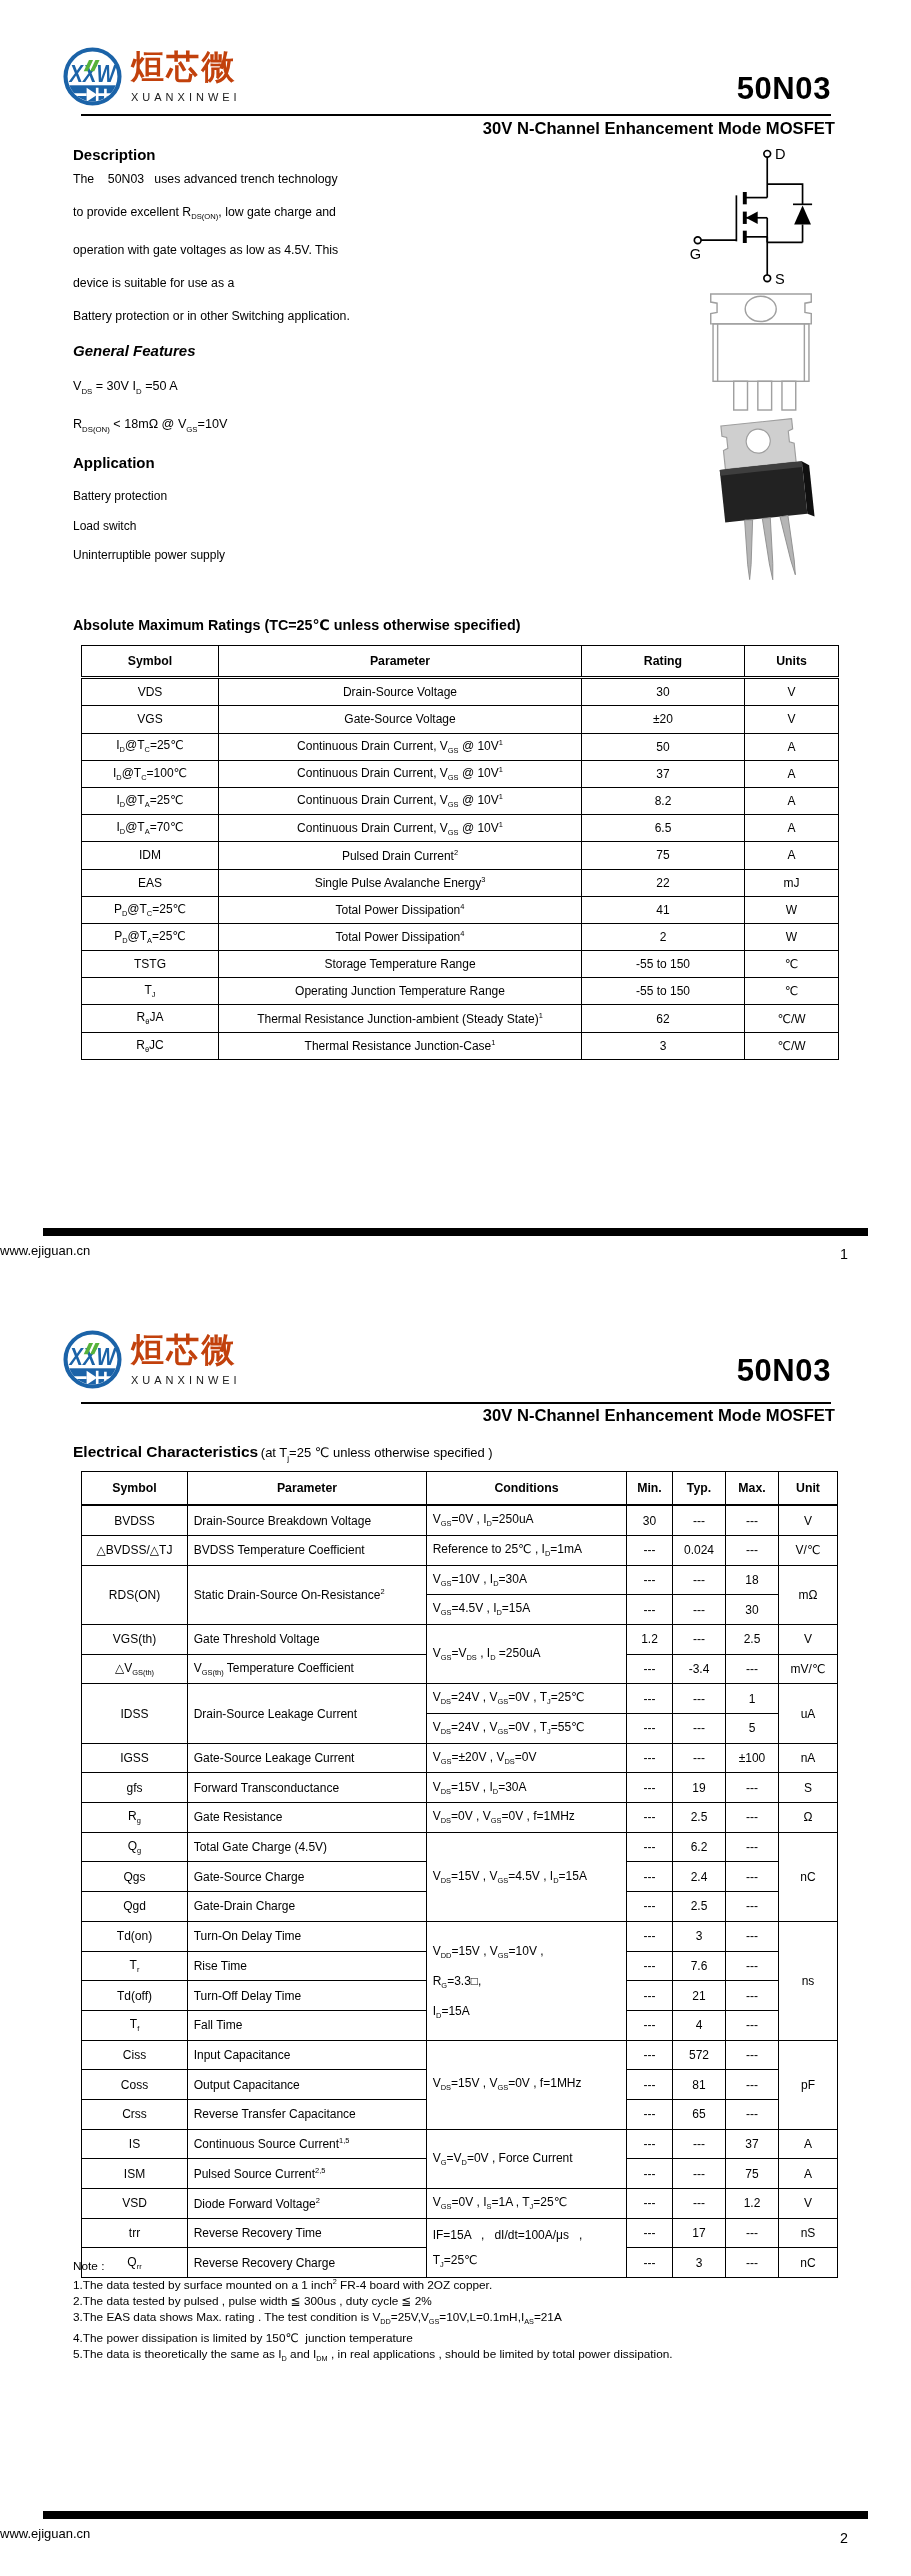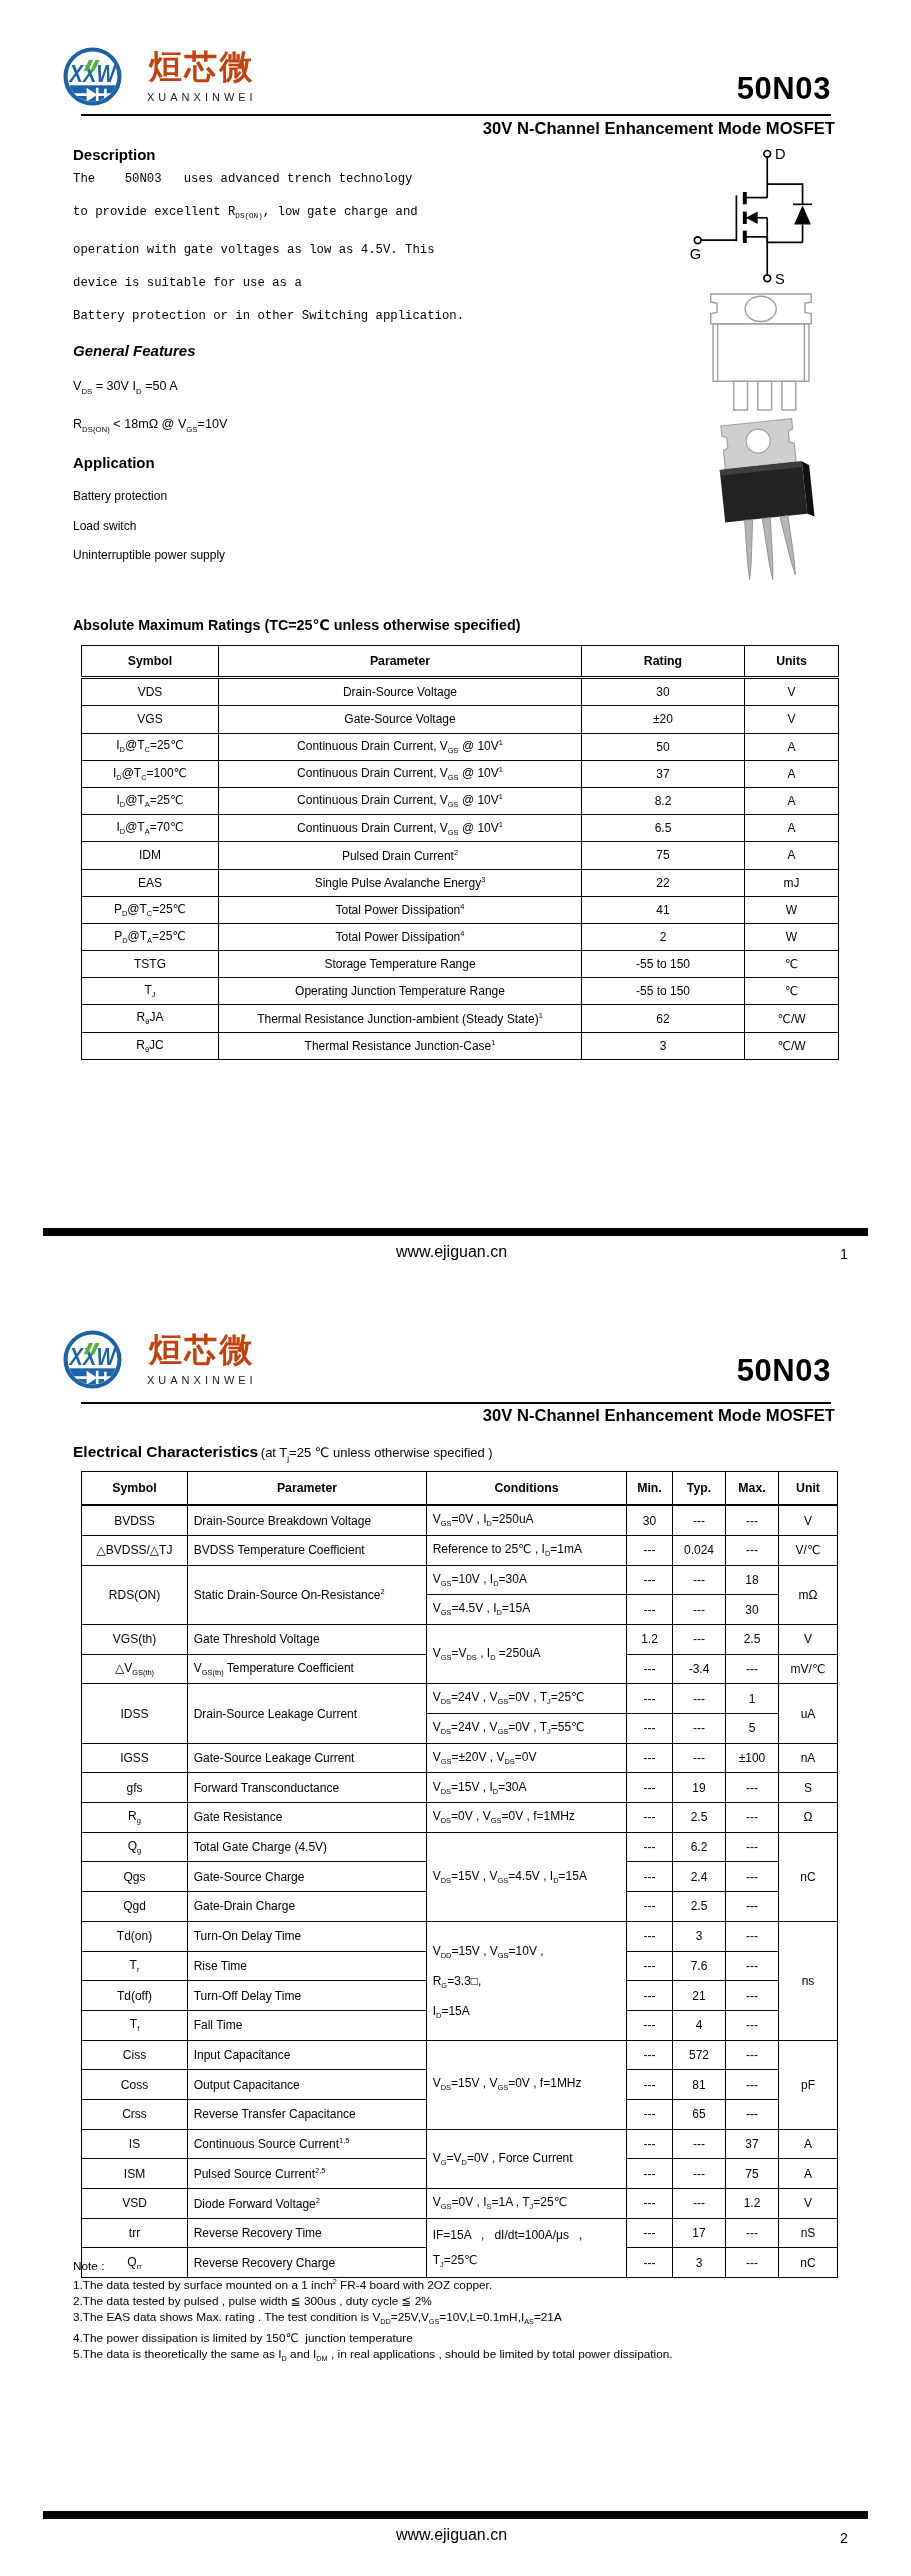--- a/index.html
+++ b/index.html
@@ -4,30 +4,30 @@
 <style>
   html,body{margin:0;padding:0;background:#ffffff;}
   body{font-family:"Liberation Sans","DejaVu Sans",sans-serif;color:#000;}
   .canvas{position:relative;width:911px;height:2576px;background:#fff;overflow:hidden;}
   .page{position:absolute;left:0;width:911px;height:1288px;}
   #p1{top:0;}
   #p2{top:1288px;}
   .abs{position:absolute;}
 
   
-  .logo{display:flex;align-items:center;gap:24px;text-align:center;}
+  .logo{display:flex;align-items:center;gap:8px;}
   .logo-cn{font-size:33px;font-weight:800;line-height:34px;letter-spacing:2.3px;color:#c2410c;}
   .logo-en{font-size:11px;font-weight:500;letter-spacing:4px;color:#1a1a1a;margin-top:7px;}
   .pn{font-size:31px;font-weight:700;letter-spacing:0.6px;color:#000;}
   .rule{height:2.3px;background:#000;}
   .sub{font-size:16.6px;font-weight:700;color:#000;}
 
   
   .h1{font-size:15px;font-weight:700;margin:0 0 9.2px 0;}
-  .para{font-size:12.3px;line-height:15px;margin-bottom:18px;white-space:pre-wrap;font-family:Liberation Mono, monospace;}
+  .para{font-size:12.3px;line-height:15px;margin-bottom:18px;white-space:pre-wrap;}
   .gf-line{font-size:12.6px;line-height:16px;margin-bottom:16.6px;}
   .h1.gf{margin-top:16px;margin-bottom:19px;font-style:italic;}
   .h1.app{margin-top:12.6px;margin-bottom:18.4px;}
   .app-item{font-size:12px;line-height:14.3px;margin-bottom:15px;}
 
   
   table.t{position:absolute;border-collapse:collapse;table-layout:fixed;background:#fff;border:1.7px solid #000;font-size:12px;}
   .t th,.t td{border:1.1px solid #000;text-align:center;vertical-align:middle;padding:0.6px 3.4px;overflow:hidden;}
   .t th{font-weight:700;font-size:12.3px;}
   .t td{border-top-width:1.7px;}
@@ -48,21 +48,21 @@
   .amr-h{font-size:14.3px;font-weight:700;}
   .ec-b{font-size:15.5px;font-weight:700;}
   .ec-n{font-size:13px;font-weight:400;}
 
   
   .note{font-size:11.8px;line-height:16px;}
   .note-line{white-space:pre-wrap;}
 
   
   .bar{left:43px;right:43px;height:7.5px;background:#000;}
-  .url{left:0;right:8px;text-align:center;font-size:16px;}
+  .url{left:0;right:8px;text-align:left;font-size:13px;}
   .pgn{font-size:14.3px;}
 
   svg text{font-family:"Liberation Sans","DejaVu Sans",sans-serif;}
 </style>
 </head>
 <body>
 
 <div class="canvas">
 
   <section class="page" id="p1">

